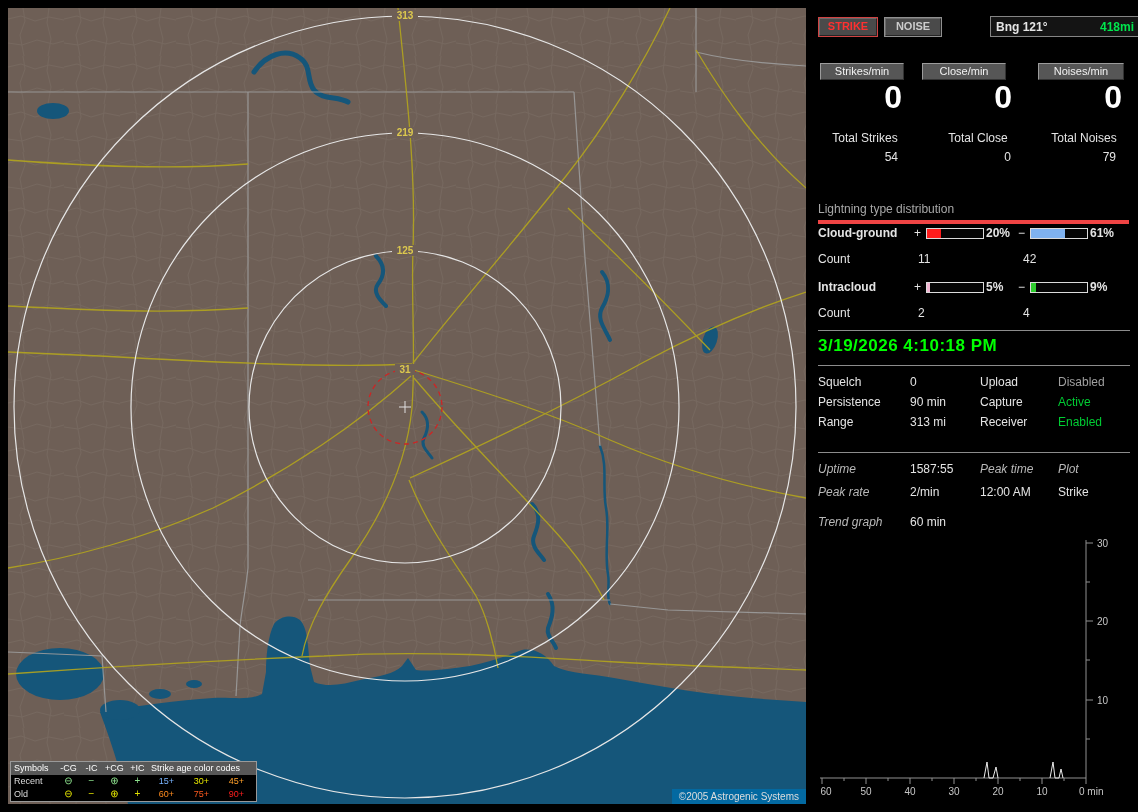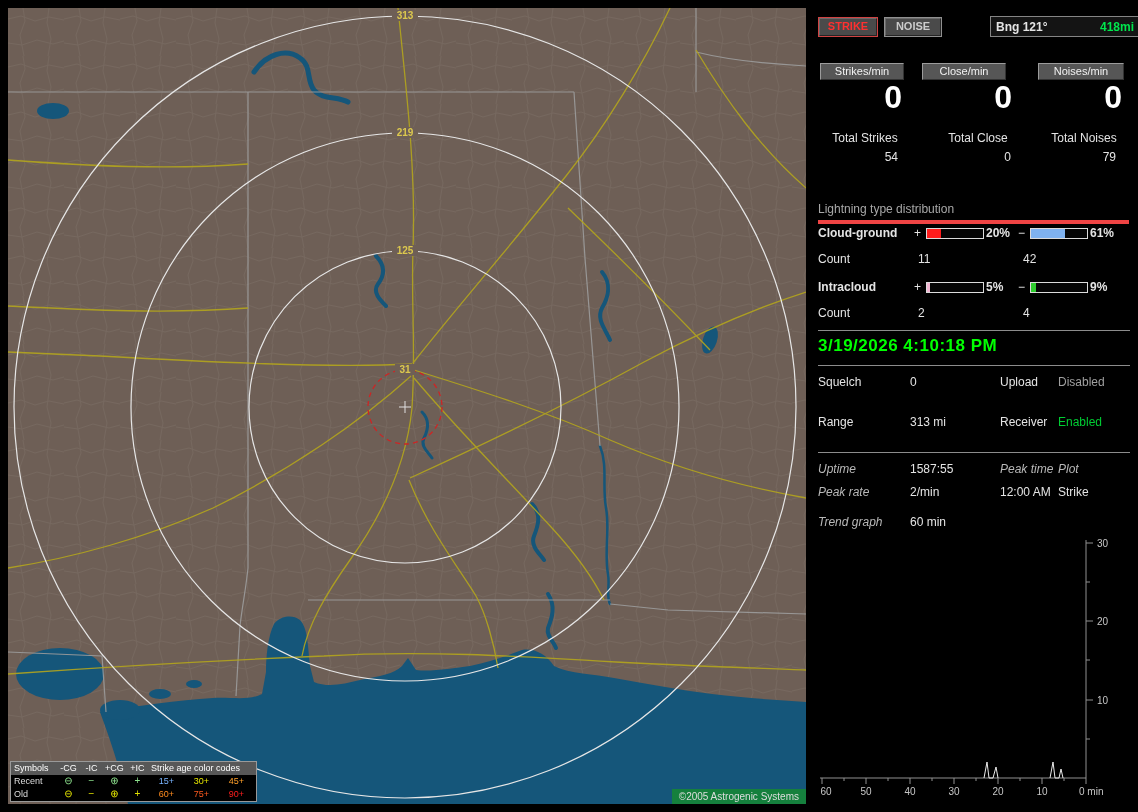--- a/index.html
+++ b/index.html
@@ -2,21 +2,21 @@
 <html><head>
 <meta charset="utf-8">
 <style>
   html,body{margin:0;padding:0;background:#000;}
   body{width:1138px;height:812px;position:relative;overflow:hidden;
        font-family:"Liberation Sans",sans-serif;}
 
   
   .map{position:absolute;left:8px;top:8px;width:798px;height:796px;background:#6e5f56;}
   .map svg{display:block;}
-  .copyright{position:absolute;right:0;bottom:0;background:#15803d;color:#ddd;
+  .copyright{position:absolute;right:0;bottom:0;background:#0369a1;color:#ddd;
              font-size:10px;padding:2px 7px;white-space:nowrap;}
 
   
   .legend{position:absolute;left:2px;top:753px;width:245px;background:#000;
           border:1px solid #999;color:#ddd;}
   .lg-row{display:grid;grid-template-columns:46px 23px 23px 23px 23px 35px 35px 35px;
           height:13px;line-height:13px;font-size:9px;white-space:nowrap;}
   .lg-head{background:#585858;color:#fff;}
   .c1{padding-left:3px;}
   .cs,.ca{text-align:center;}
@@ -54,21 +54,21 @@
   .d-bar i{display:block;height:100%;}
   .count-row{position:absolute;left:0;width:312px;height:14px;}
   .count-row span{position:absolute;top:0;}
   .divider{position:absolute;left:0;width:312px;border-top:1px solid #8c8c8c;}
   .timestamp{position:absolute;left:0;top:328px;font-size:17px;font-weight:bold;
              letter-spacing:.5px;}
   .prow{position:absolute;left:0;width:312px;height:16px;}
   .prow span{position:absolute;top:0;}
   .c0{left:0;}
   .cc1{left:92px;}
-  .cc2{left:162px;margin-left:20px;}
+  .cc2{left:162px;}
   .cc3{left:240px;}
   .lab{color:#b8b8b8;font-style:italic;}
   .trend-svg{position:absolute;left:0;top:524px;}
 </style>
 </head>
 <body>
 
 <div class="map">
   <svg width="798" height="796" viewBox="0 0 798 796">
     <defs>
@@ -248,20 +248,26 @@
   <div class="timestamp" style="color: rgb(0, 255, 0); text-align: right;">3/19/2026 4:10:18 PM</div>
 
   <div class="divider" style="top:357px;"></div>
 
   <div class="prow" style="top:367px;">
     <span class="c0">Squelch</span>
     <span class="cc1">0</span>
     <span class="cc2">Upload</span>
     <span class="cc3" style="color: rgb(160, 160, 160);">Disabled</span>
   </div>
+  <div class="prow" style="top:387px;">
+    <span class="c0">Persistence</span>
+    <span class="cc1">90 min</span>
+    <span class="cc2">Capture</span>
+    <span class="cc3" style="color: rgb(0, 204, 51);">Active</span>
+  </div>
   <div class="prow" style="top:407px;">
     <span class="c0">Range</span>
     <span class="cc1">313 mi</span>
     <span class="cc2">Receiver</span>
     <span class="cc3" style="color: rgb(0, 204, 51);">Enabled</span>
   </div>
 
   <div class="divider" style="top:444px;"></div>
 
   <div class="prow" style="top:454px;">

